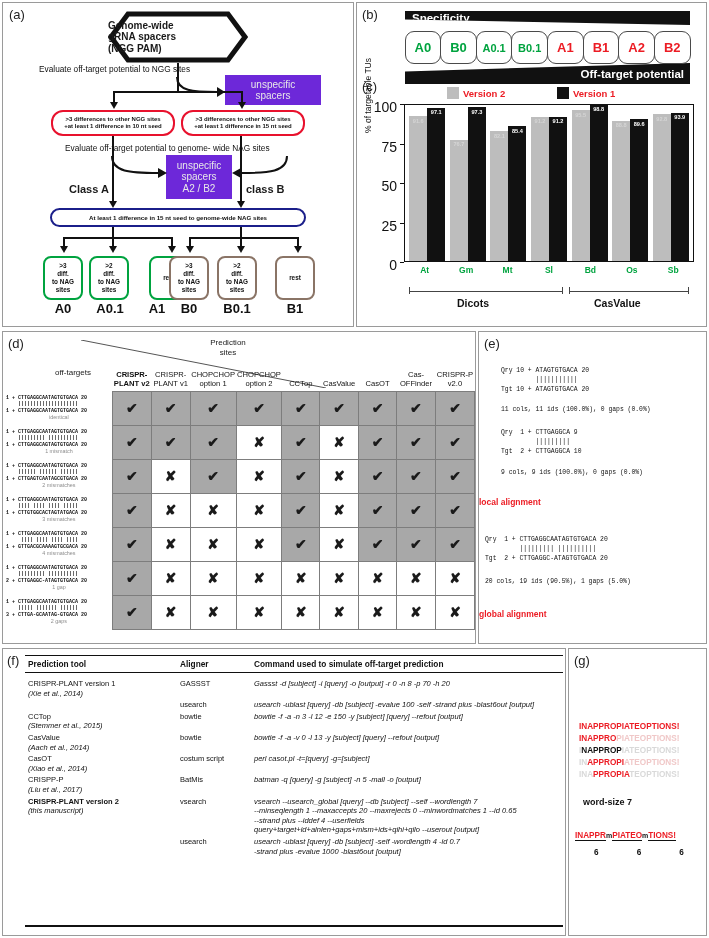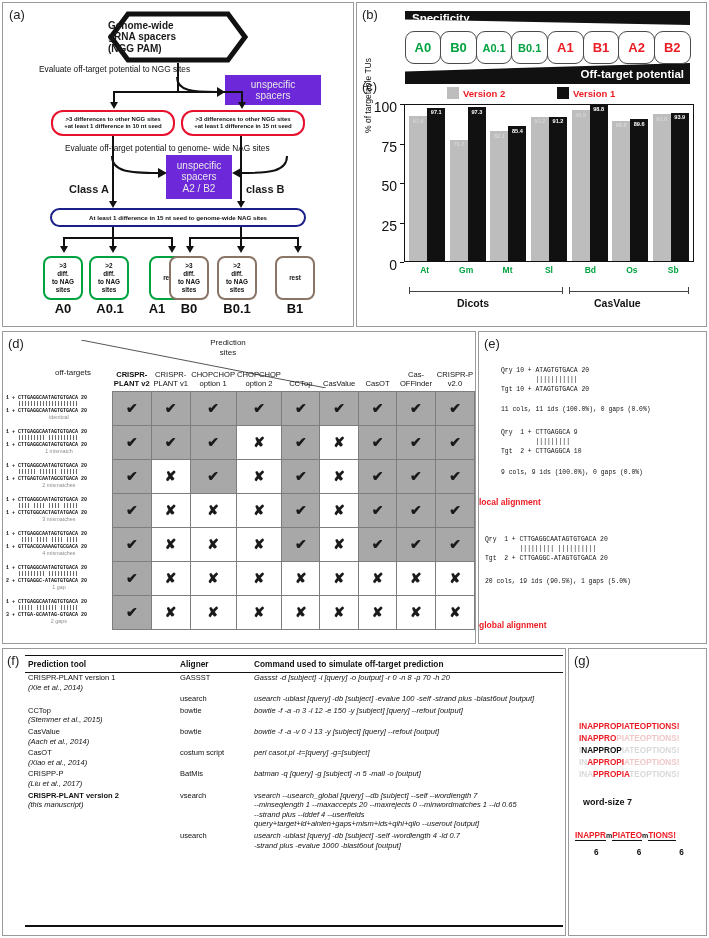--- a/index.html
+++ b/index.html
@@ -133,21 +133,21 @@
   
   #panel-f { left:2px; top:648px; width:564px; height:288px; }
   #panel-f .lbl-f { left:4px; top:4px; }
   .ftable { position:absolute; left:22px; top:8px; width:538px; border-collapse:collapse; }
   .ftable th { font-size:8.3px; font-weight:700; text-align:left; padding:2px 3px 3px 3px;
      border-bottom:1.6px solid #111; color:#111; }
   .ftable td { font-size:7.5px; padding:1px 3px; vertical-align:top; color:#111; line-height:1.28; }
   .ftable td.tool { width:152px; }
   .ftable td.align { width:74px; }
   .ftable td.cmd { font-style:italic; }
-  .ftable tr.first td { padding-top:0;margin-left:32px; }
+  .ftable tr.first td { padding-top:6px;margin-left:32px; }
   .ftable .cite { font-style:italic; }
   .ftable .boldtool { font-weight:700; }
   .frule-top { position:absolute; left:22px; top:6px; width:538px; height:1.2px; background:#111; }
   .frule-bot { position:absolute; left:22px; bottom:8px; width:538px; height:1.6px; background:#111; }
 
   
   #panel-g { left:568px; top:648px; width:139px; height:288px; }
   #panel-g .lbl-g { left:5px; top:4px; }
   .gstack { position:absolute; left:10px; top:72px; width:124px;
      font-family:"Liberation Sans",sans-serif; font-size:8.2px; font-weight:700; line-height:1.45; }
@@ -565,21 +565,21 @@
   <div class="aln" style="left:22px; top:73px;">11 cols, 11 ids (100.0%), 0 gaps (0.0%)</div>
   <div class="aln" style="left:22px; top:96px;">Qry  1 + CTTGAGGCA 9
          |||||||||
 Tgt  2 + CTTGAGGCA 10</div>
   <div class="aln" style="left:22px; top:136px;">9 cols, 9 ids (100.0%), 0 gaps (0.0%)</div>
   <div class="alnlbl" style="left:0px; top:165px;">local alignment</div>
   <div class="aln" style="left:6px; top:203px;">Qry  1 + CTTGAGGCAATAGTGTGACA 20
          ||||||||| ||||||||||
 Tgt  2 + CTTGAGGC-ATAGTGTGACA 20</div>
   <div class="aln" style="left:6px; top:245px;">20 cols, 19 ids (90.5%), 1 gaps (5.0%)</div>
-  <div class="alnlbl" style="left:0px; top:288px;">global alignment</div>
+  <div class="alnlbl" style="left:0px; top:277px;">global alignment</div>
 </div>
 
 <div class="panel" id="panel-f">
   <div class="plabel lbl-f">(f)</div>
   <div class="frule-top"></div>
   <table class="ftable">
     <thead>
         <tr>
       <th style="width:152px;">Prediction tool</th>
       <th style="width:74px;">Aligner</th>

